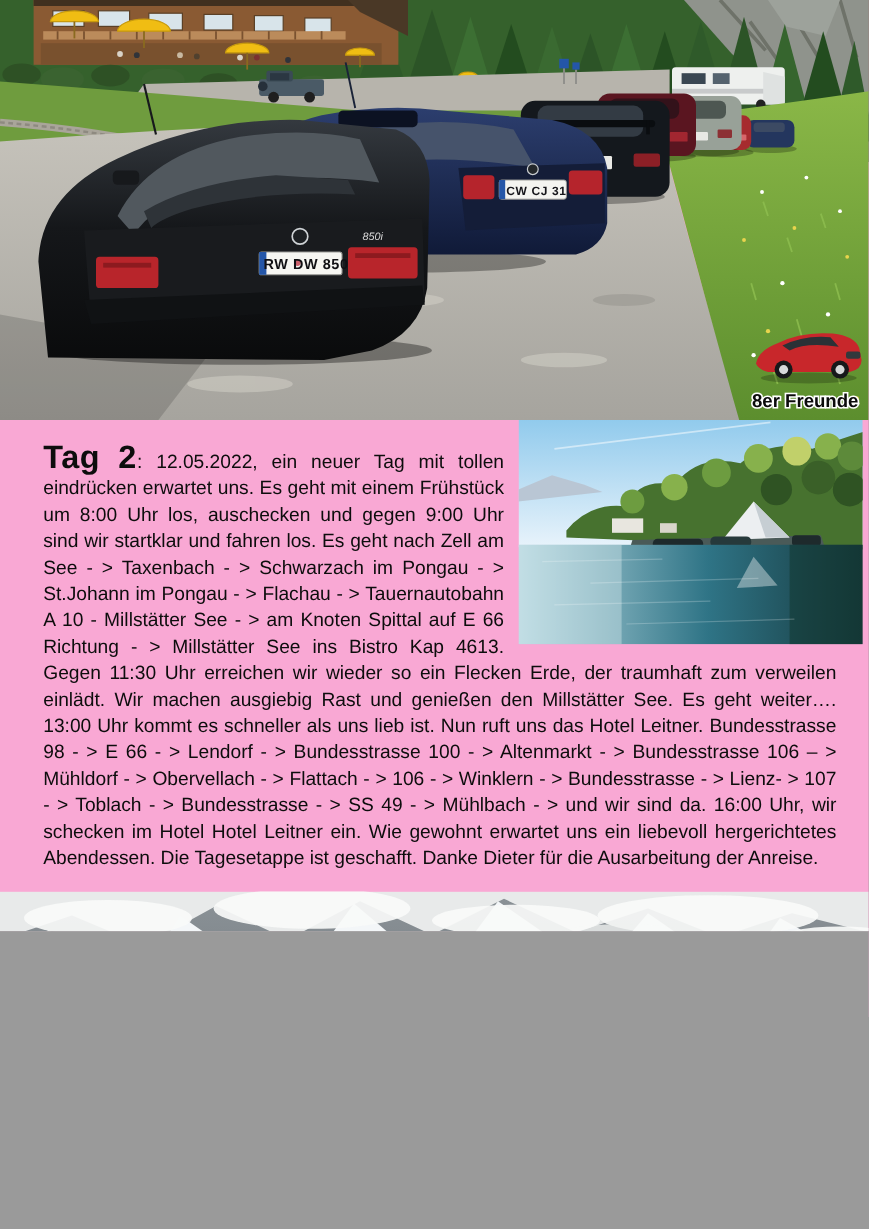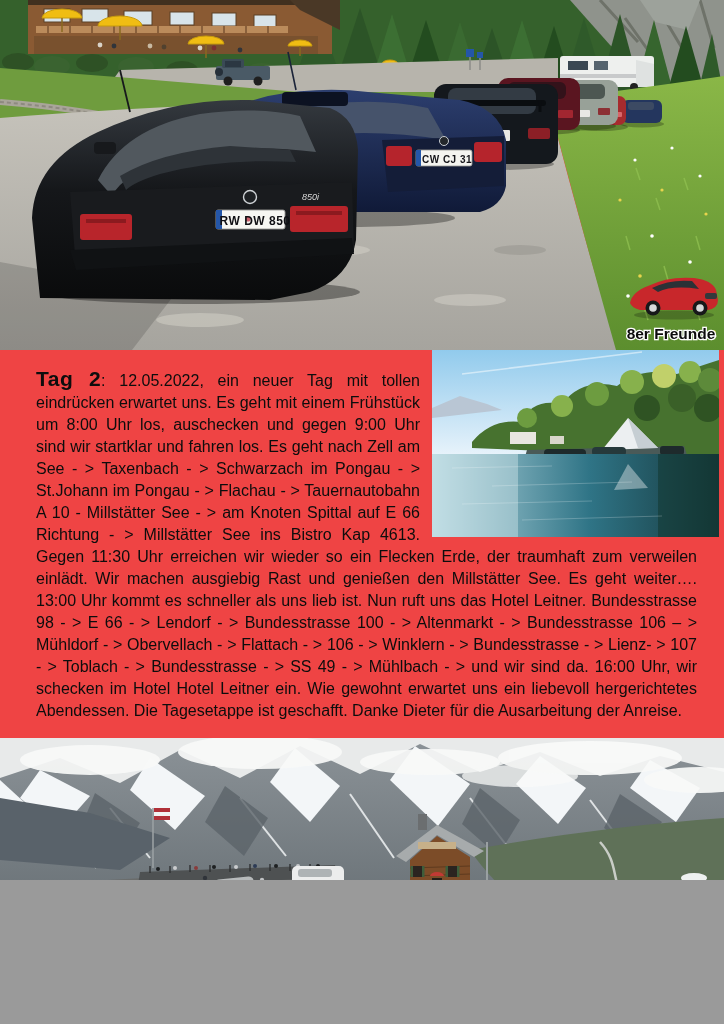--- a/index.html
+++ b/index.html
@@ -1,24 +1,24 @@
 <!DOCTYPE html>
 <html><head>
 <meta charset="utf-8">
 <style>
   html,body{margin:0;padding:0;background:#9a9a9a;}
   .page{
-    position:relative;width:724px;height:880px;margin:0 auto;background:#ef4444;
+    position:relative;width:724px;height:776px;margin:0 auto;background:#f9a8d4;
     overflow:hidden;font-family:"Liberation Sans","DejaVu Sans",sans-serif;color:#0d0d0d;
   }
   figure{margin:0;padding:0;}
   .top-photo{position:relative;width:724px;height:350px;}
   .top-photo svg,.bottom-photo svg,.lake-figure svg{display:block;}
   .article{padding:2px 27px 0 36px;font-size:16px;line-height:22px;text-align:justify;}
-  .article .heading{font-size:21px;font-weight:700;letter-spacing:.5px;line-height:1;}
+  .article .heading{font-size:27px;font-weight:700;letter-spacing:.5px;line-height:1;}
   .lake-figure{float:right;width:287px;height:191px;margin:-6px -22px 6px 12px;overflow:hidden;}
   .bottom-photo{clear:both;width:724px;height:272px;margin-top:5px;}
   .plate-text{font-weight:700;letter-spacing:.5px;}
 </style>
 </head>
 <body>
 
 <div class="page">
 
   <figure class="top-photo">

